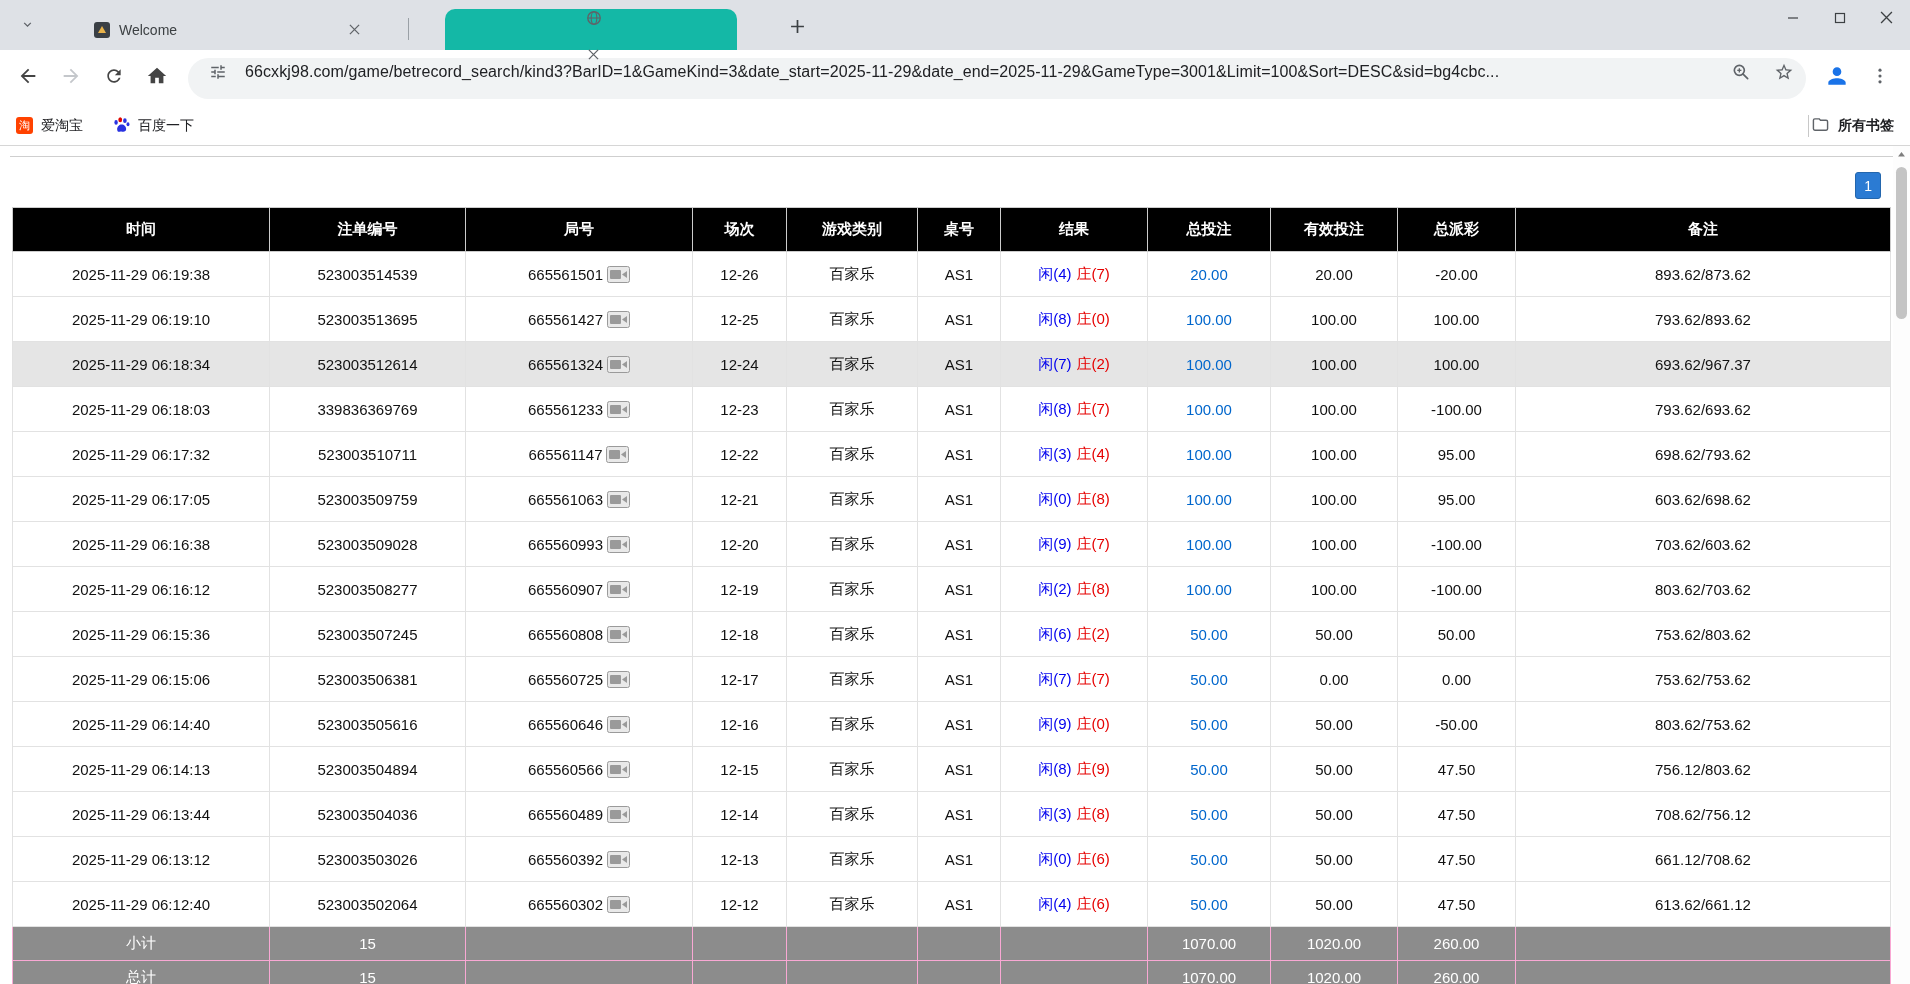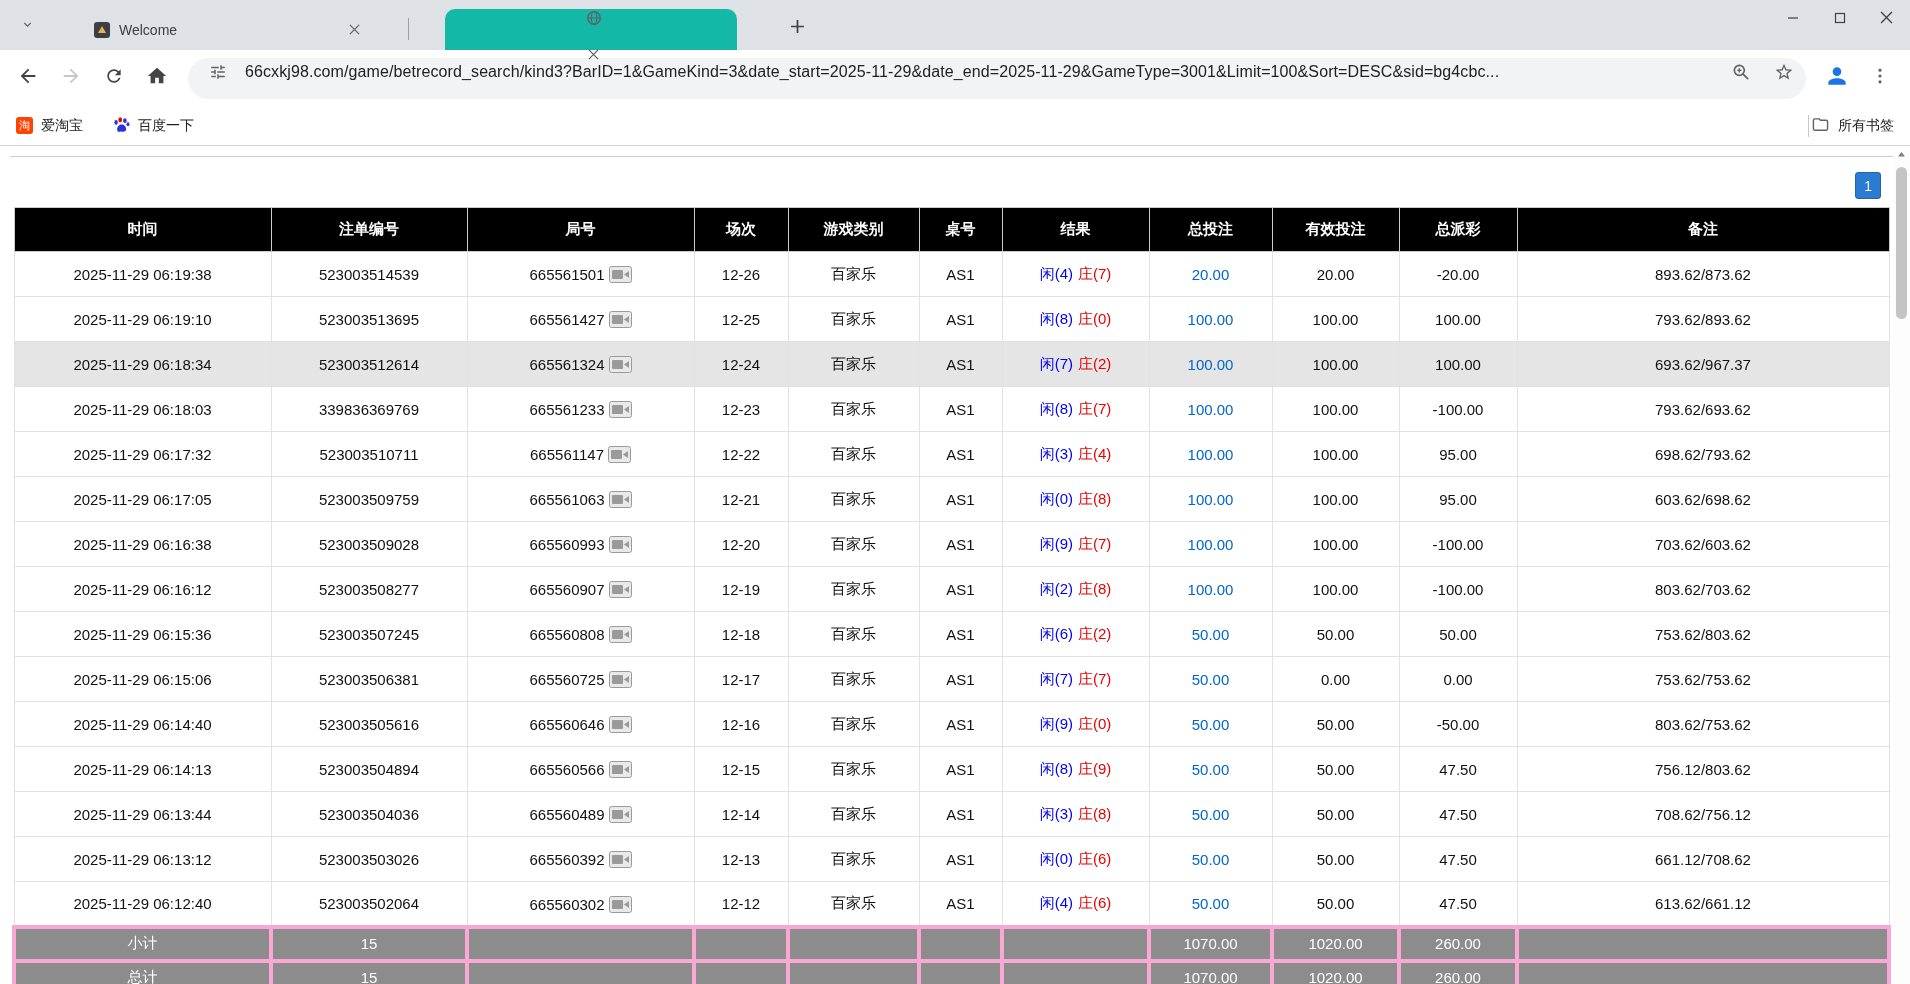--- a/index.html
+++ b/index.html
@@ -22,41 +22,41 @@
   
   .navbar{height:56px;background:#fff;display:flex;align-items:center;padding:0 10px 0 8px;gap:3px;flex:none;}
   .nav-btn{width:40px;height:40px;border-radius:50%;display:flex;align-items:center;justify-content:center;flex:none;}
   .omnibox{flex:1;height:41px;margin:0 8px;background:#f1f3f4;border-radius:21px;display:flex;align-items:center;padding:0 6px 12px 14px;gap:11px;min-width:0;}
   .omnibox-url{flex:1;font-size:16px;color:#202124;white-space:nowrap;overflow:hidden;min-width:0;letter-spacing:.1px;}
   .omni-icon{width:32px;height:32px;display:flex;align-items:center;justify-content:center;border-radius:50%;flex:none;}
 
   
   .bookmarks{height:40px;background:#fff;border-bottom:1px solid #d6d6d6;display:flex;align-items:center;padding:0 16px;gap:30px;font-size:14px;color:#202124;flex:none;}
   .bm-item{display:flex;align-items:center;gap:8px;}
-  .bm-right{margin-left:auto;display:flex;align-items:center;gap:2px;}
+  .bm-right{margin-left:auto;display:flex;align-items:center;gap:2px;font-weight:bold;}
   .bm-sep{width:1px;height:22px;background:#c8c8c8;}
   .tb-icon{width:17px;height:17px;background:#ff4200;color:#fff;font-size:11px;border-radius:3px;display:flex;align-items:center;justify-content:center;line-height:1;}
 
   
   .content{flex:1;background:#fff;position:relative;padding-right:17px;min-height:0;}
   .top-rule{border-top:1px solid #cfcfcf;margin:10px 0 0 10px;height:0;}
   .pager{display:flex;justify-content:flex-end;margin:15px 12px 8px 0;}
   .pager-btn{min-width:25px;height:27px;background:#2b7bd3;border:1px solid #2366ad;border-radius:3px;color:#fff;font-size:14px;font-family:"Liberation Sans",sans-serif;display:flex;align-items:center;justify-content:center;padding:0 8px;cursor:pointer;}
 
   table.bets{border-collapse:collapse;table-layout:fixed;margin-left:12px;width:calc(100% - 14px);}
   .bets th{background:#000;color:#fff;font-weight:bold;font-size:15px;height:44px;border:1px solid #cccccc;white-space:nowrap;overflow:hidden;}
   .bets td{border:1px solid #e2e2e2;height:45px;text-align:center;font-size:15px;color:#111;background:#fff;white-space:nowrap;overflow:hidden;}
   .bets tbody tr.hl td{background:#e5e5e5;}
   .round-wrap{display:inline-flex;align-items:center;gap:4px;vertical-align:middle;}
   .vid-icon{display:inline-flex;cursor:pointer;}
   .player{color:#0000ee;}
   .banker{color:#e60000;margin-left:5px;}
   .betlink{color:#0066cc;cursor:pointer;}
   .neg{color:#ff0000;}
-  .bets tfoot td{background:#8c8c8c;color:#fff;border:4px solid #f9a8d4;height:34px;font-size:15px;}
+  .bets tfoot td{background:#8c8c8c;color:#fff;border:1px solid #f9a8d4;height:34px;font-size:15px;}
 
   
   .scrollbar{position:absolute;top:0;right:0;width:17px;height:100%;background:#fdfdfd;}
   .sb-up{height:17px;display:flex;align-items:center;justify-content:center;}
   .sb-thumb{position:absolute;top:21px;left:3px;width:11px;height:152px;background:#c4c4c4;border-radius:6px;}
 </style>
 </head>
 <body>
 
 <div class="window">

